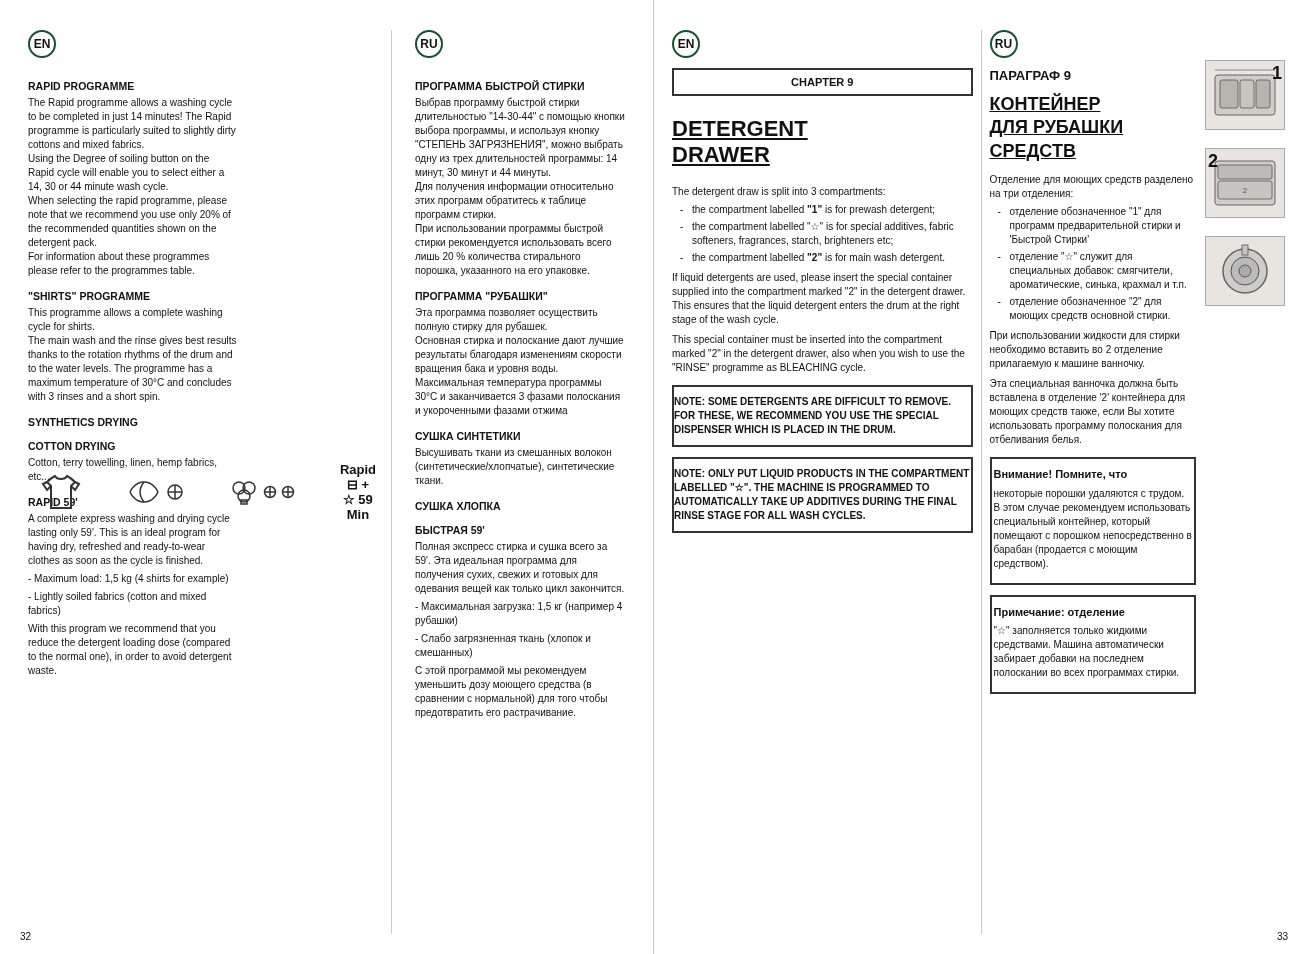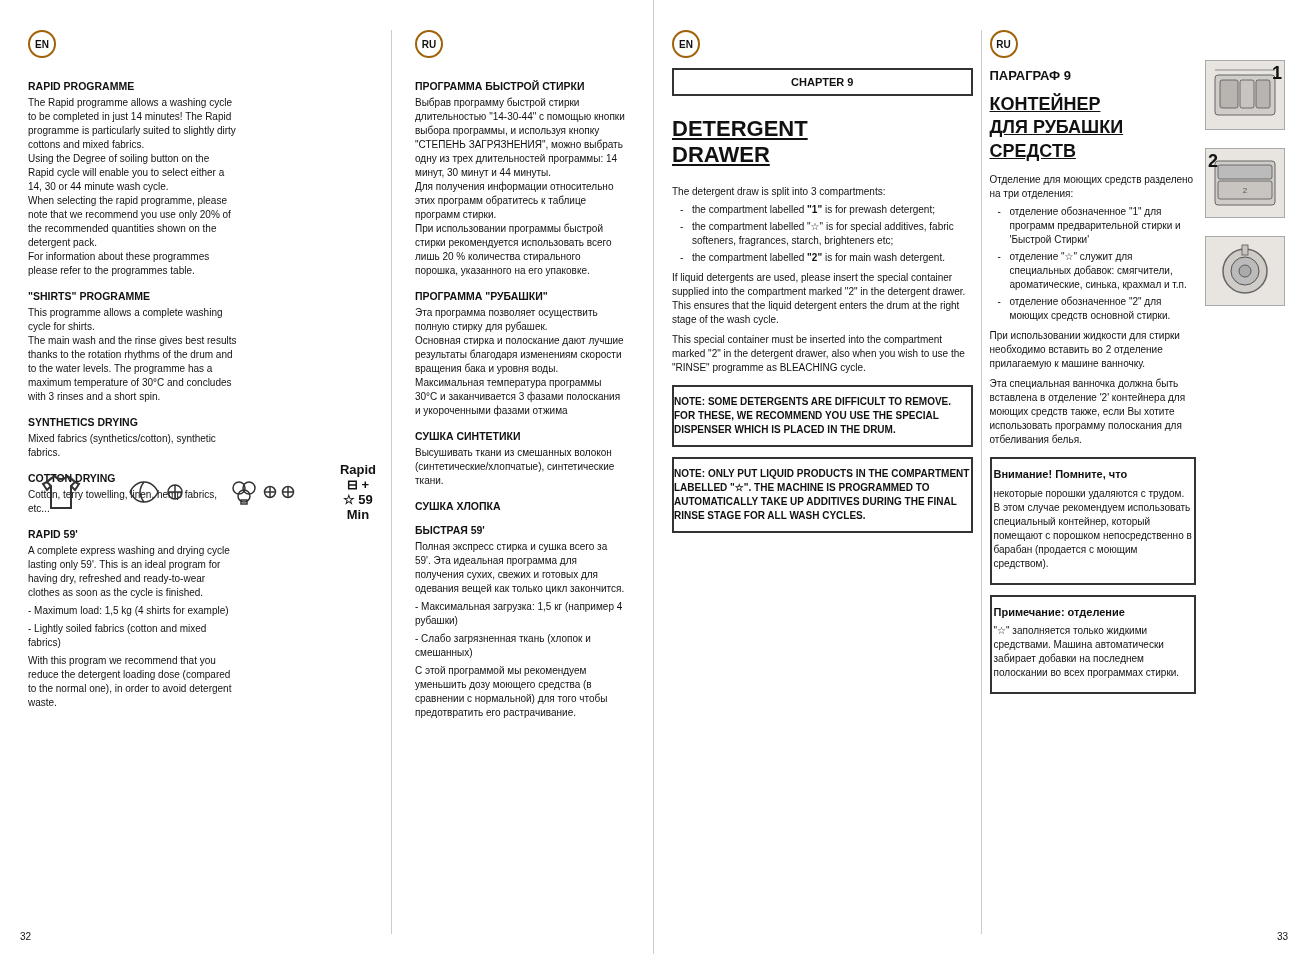--- a/index.html
+++ b/index.html
@@ -47,23 +47,23 @@
       width: 1px;
       background: #ccc;
       margin: 0 5px;
     }
     .lang-badge {
       display: inline-flex;
       align-items: center;
       justify-content: center;
       width: 28px;
       height: 28px;
-      border: 2px solid #a16207;
+      border: 2px solid #14532d;
       border-radius: 50%;
-      font-size: 10px;
+      font-size: 12px;
       font-weight: bold;
       margin-bottom: 10px;
     }
     .section-title {
       font-weight: bold;
       font-size: 10.5px;
       margin-bottom: 4px;
       margin-top: 12px;
     }
     .section-title:first-of-type {
@@ -223,21 +223,20 @@
       <div class="column">
         <div class="lang-badge">EN</div>
 
         <div class="section-title">RAPID PROGRAMME</div>
         <p>The Rapid programme allows a washing cycle to be completed in just 14 minutes! The Rapid programme is particularly suited to slightly dirty cottons and mixed fabrics.<br>Using the Degree of soiling button on the Rapid cycle will enable you to select either a 14, 30 or 44 minute wash cycle.<br>When selecting the rapid programme, please note that we recommend you use only 20% of the recommended quantities shown on the detergent pack.<br>For information about these programmes please refer to the programmes table.</p>
 
         <div class="section-title">"SHIRTS" PROGRAMME</div>
         <p>This programme allows a complete washing cycle for shirts.<br>The main wash and the rinse gives best results thanks to the rotation rhythms of the drum and to the water levels. The programme has a maximum temperature of 30°C and concludes with 3 rinses and a short spin.</p>
 
         <div class="section-title">SYNTHETICS DRYING</div>
-        <p>Mixed fabrics (synthetics/cotton), synthetic fabrics.</p>
 
         <div class="section-title">COTTON DRYING</div>
         <p>Cotton, terry towelling, linen, hemp fabrics, etc...</p>
 
         <div class="section-title">RAPID 59'</div>
         <p>A complete express washing and drying cycle lasting only 59'. This is an ideal program for having dry, refreshed and ready-to-wear clothes as soon as the cycle is finished.</p>
         <p>- Maximum load: 1,5 kg (4 shirts for example)</p>
         <p>- Lightly soiled fabrics (cotton and mixed fabrics)</p>
         <p>With this program we recommend that you reduce the detergent loading dose (compared to the normal one), in order to avoid detergent waste.</p>
       </div>

